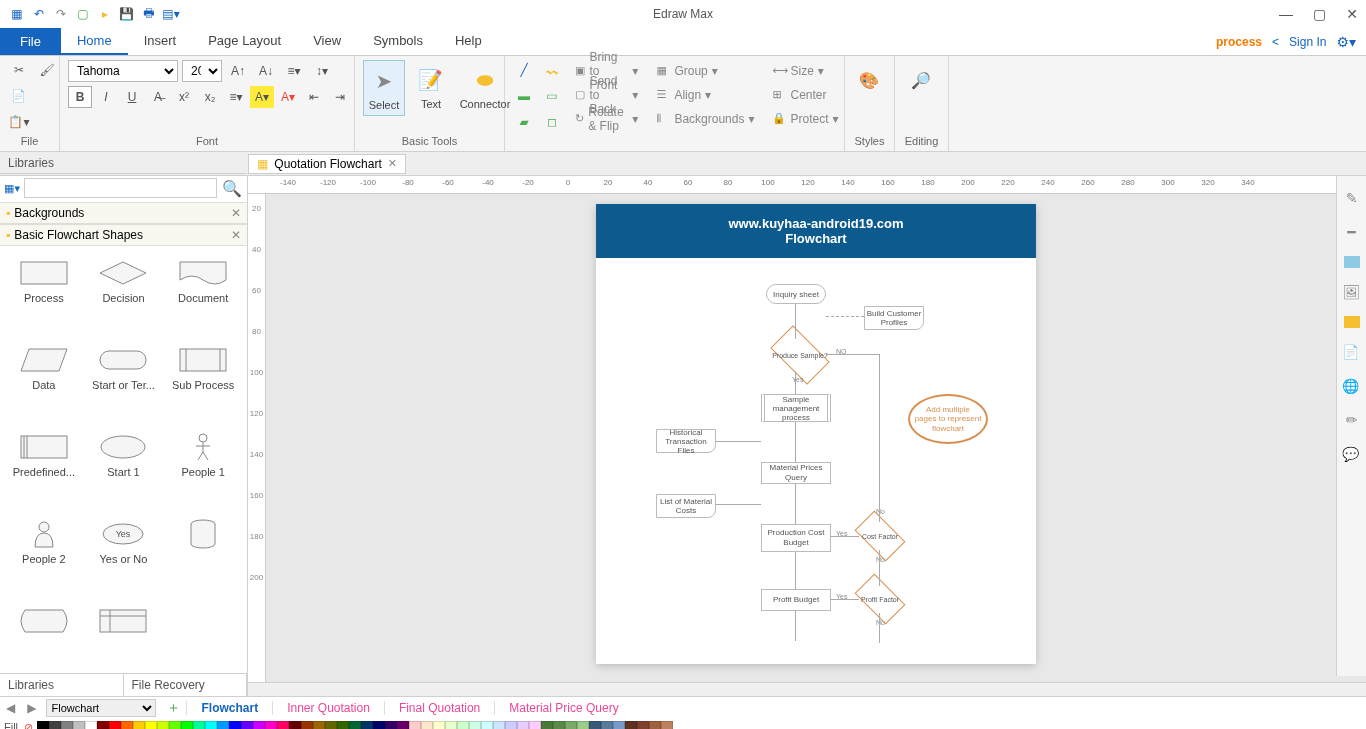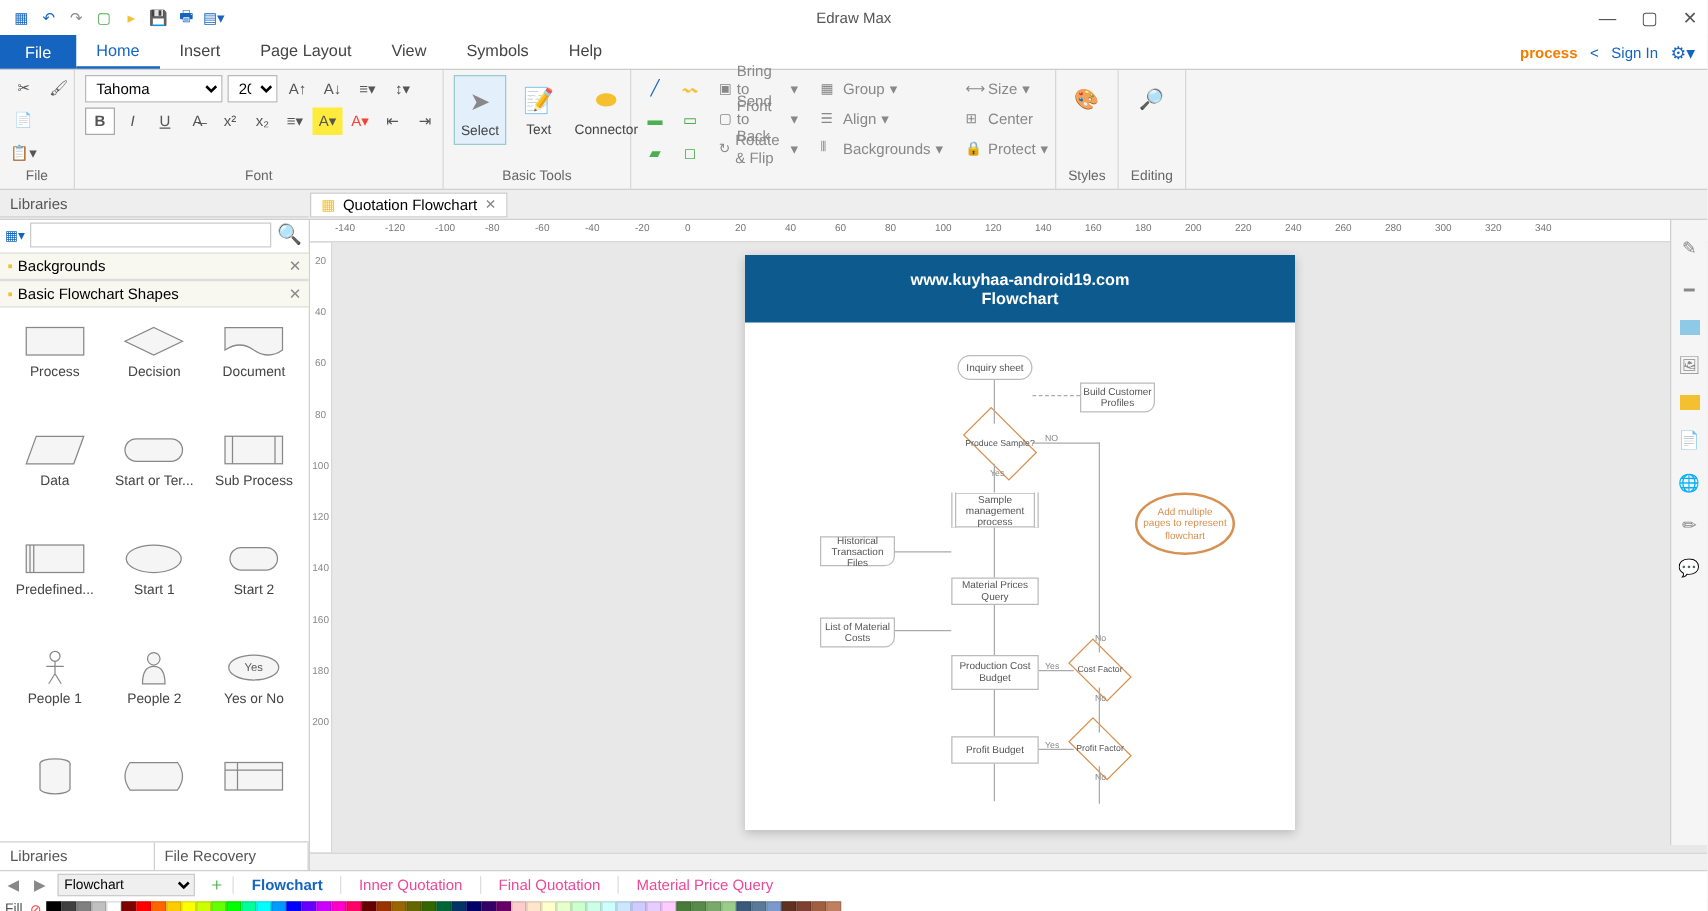--- a/index.html
+++ b/index.html
@@ -68,21 +68,21 @@
 .shape-grid { display: grid; grid-template-columns: repeat(3, 1fr); gap: 0; padding: 4px; overflow-y: auto; flex: 1; }
 .shape-cell { display: flex; flex-direction: column; align-items: center; gap: 4px; padding: 8px 4px; cursor: pointer; }
 .shape-ico { width: 50px; height: 30px; display: flex; align-items: center; justify-content: center; }
 .shape-lbl { font-size: 11px; color: #444; text-align: center; }
 .lib-bottom { display: flex; border-top: 1px solid #d0d0d0; }
 .lib-bottom-tab { flex: 1; padding: 4px 8px; font-size: 12px; color: #555; border-right: 1px solid #d0d0d0; cursor: pointer; }
 
 
 .canvas-wrap { flex: 1; position: relative; background: #f0f0f0; display: flex; flex-direction: column; }
 .ruler-h { height: 18px; background: #fff; border-bottom: 1px solid #ccc; font-size: 8px; color: #888; position: relative; overflow: hidden; }
-.ruler-ticks { position: absolute; top: 2px; left: 20px; display: flex; }
+.ruler-ticks { position: absolute; top: 2px; left: 20px; display: flex; text-align: center; }
 .ruler-tick { width: 40px; font-size: 8px; color: #777; }
 .canvas-body { flex: 1; display: flex; overflow: hidden; }
 .ruler-v { width: 18px; background: #fff; border-right: 1px solid #ccc; font-size: 8px; color: #888; display: flex; flex-direction: column; align-items: center; padding-top: 10px; gap: 32px; }
 .canvas { flex: 1; background: #e8e8e8; overflow: auto; position: relative; padding: 10px; }
 .page { width: 440px; background: #fff; box-shadow: 0 2px 8px rgba(0,0,0,0.2); margin: 0 auto; position: relative; height: 460px; }
 .page-hdr { background: #0d5a8e; color: #fff; text-align: center; padding: 12px; font-size: 13px; font-weight: bold; }
 
 
 .fc { position: absolute; font-size: 8px; color: #555; text-align: center; display: flex; align-items: center; justify-content: center; }
 .fc-term { border: 1px solid #bbb; border-radius: 10px; background: #fff; width: 60px; height: 20px; }
@@ -358,28 +358,20 @@
           </div>
           <div class="shape-lbl">Predefined...</div>
         </div>
       <div class="shape-cell">
           <div class="shape-ico">
             <svg width="50" height="26">
               <ellipse cx="25" cy="13" rx="22" ry="11" fill="#f5f5f5" stroke="#888"></ellipse>
             </svg>
           </div>
           <div class="shape-lbl">Start 1</div>
-        </div>
-      <div class="shape-cell">
-          <div class="shape-ico">
-            <svg width="50" height="26">
-              <rect x="6" y="4" width="38" height="18" rx="9" fill="#f5f5f5" stroke="#888"></rect>
-            </svg>
-          </div>
-          <div class="shape-lbl">Start 2</div>
         </div>
       <div class="shape-cell">
           <div class="shape-ico">
             <svg width="30" height="30">
               <circle cx="15" cy="6" r="4" fill="none" stroke="#888"></circle>
               <line x1="15" y1="10" x2="15" y2="20" stroke="#888"></line>
               <line x1="8" y1="14" x2="22" y2="14" stroke="#888"></line>
               <line x1="15" y1="20" x2="10" y2="28" stroke="#888"></line>
               <line x1="15" y1="20" x2="20" y2="28" stroke="#888"></line>
             </svg>

